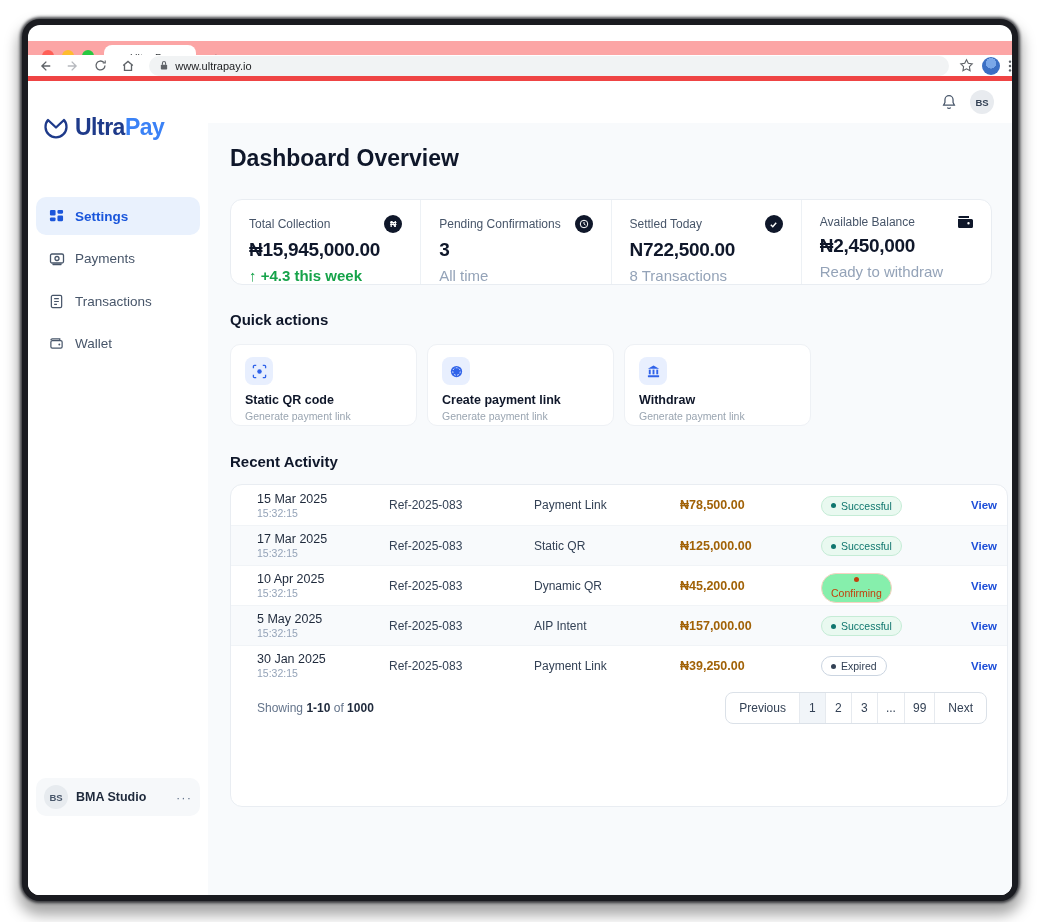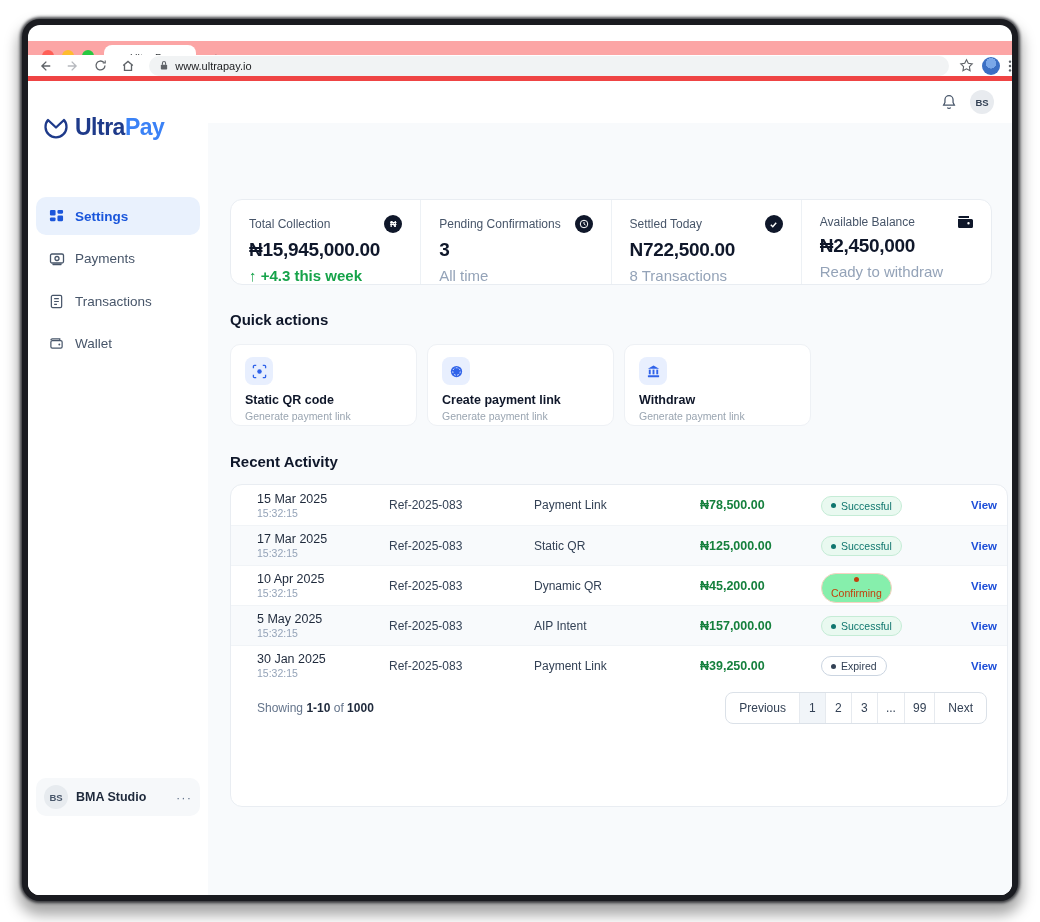--- a/index.html
+++ b/index.html
@@ -97,21 +97,21 @@
 
   .thead, .trow { display:grid; grid-template-columns:132px 145px 146px 141px 150px 1fr; align-items:center; padding-left:26px; }
   .thead { height:27px; background:#f8fafc; border-top:1px solid #edf1f5; border-bottom:1px solid #edf1f5;
     font-size:10.5px; color:#64748b; letter-spacing:.4px; }
   .trow { height:40px; }
   .trow.alt { background:#f8fafc; }
   .trow + .trow { border-top:1px solid #f1f4f7; }
   .cell-date .d1 { font-size:12.5px; color:#1e293b; }
   .cell-date .d2 { font-size:10.5px; color:#94a3b8; margin-top:1px; }
   .cell-txt { font-size:12px; color:#334155; }
-  .cell-amt { font-size:12.5px; font-weight:bold; color:#15803d;margin-left:20px; }
+  .cell-amt { font-size:12.5px; font-weight:bold; color:#a16207; }
   .badge { display:inline-flex; align-items:center; gap:5px; font-size:10.5px; padding:3px 9px;
     border-radius:999px; border:1px solid transparent; }
   .badge .dot { width:5px; height:5px; border-radius:50%; }
   .badge.success { background:#e9f9f0; border-color:#c5ecd6; color:#0f766e; }
   .badge.success .dot { background:#0f766e; }
   .badge.confirming { background:#86efac; border-color:#f6d3c2; color:#c2410c;flex-direction:column; }
   .badge.confirming .dot { background:#c2410c; }
   .badge.expired { background:#fff; border-color:#cbd5e1; color:#334155; }
   .badge.expired .dot { background:#334155; }
   .cell-view { text-align:right; padding-right:20px; font-size:11.5px; font-weight:bold; color:#1d4ed8; cursor:pointer; }
@@ -257,20 +257,21 @@
         </div>
 
         <div class="workspace">
           <span class="ws-avatar">BS</span>
           <span class="ws-name">BMA Studio</span>
           <span class="ws-more">···</span>
         </div>
       </div>
 
       <div class="content">
+        <div class="page-title">Dashboard Overview</div>
 
         <div class="stats">
           <div class="stat">
             <div class="stat-top">
               <span class="stat-label">Total Collection</span>
               <span class="stat-badge">₦</span>
             </div>
             <div class="stat-value">₦15,945,000.00</div>
             <div class="stat-sub pos">↑ +4.3 this week</div>
           </div>

